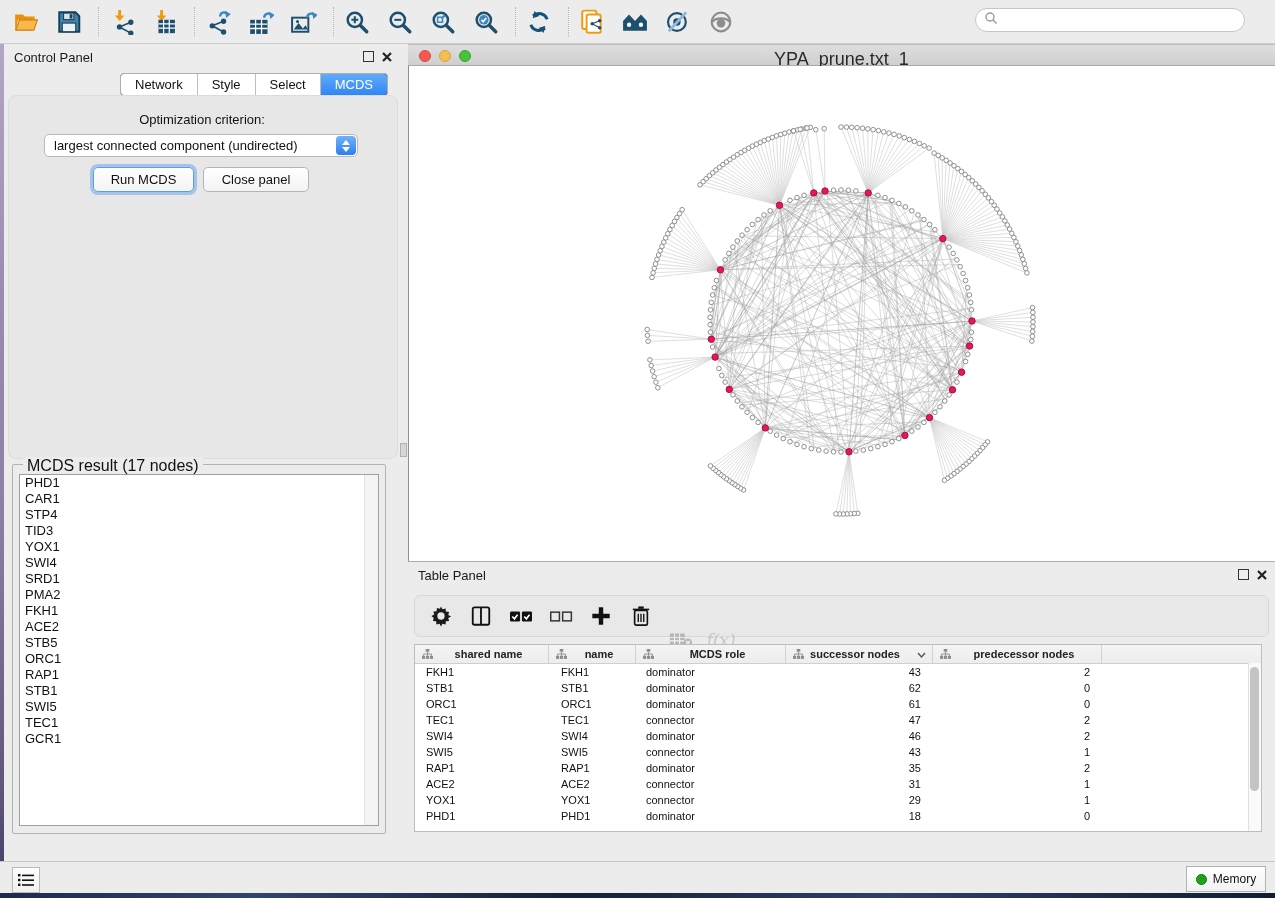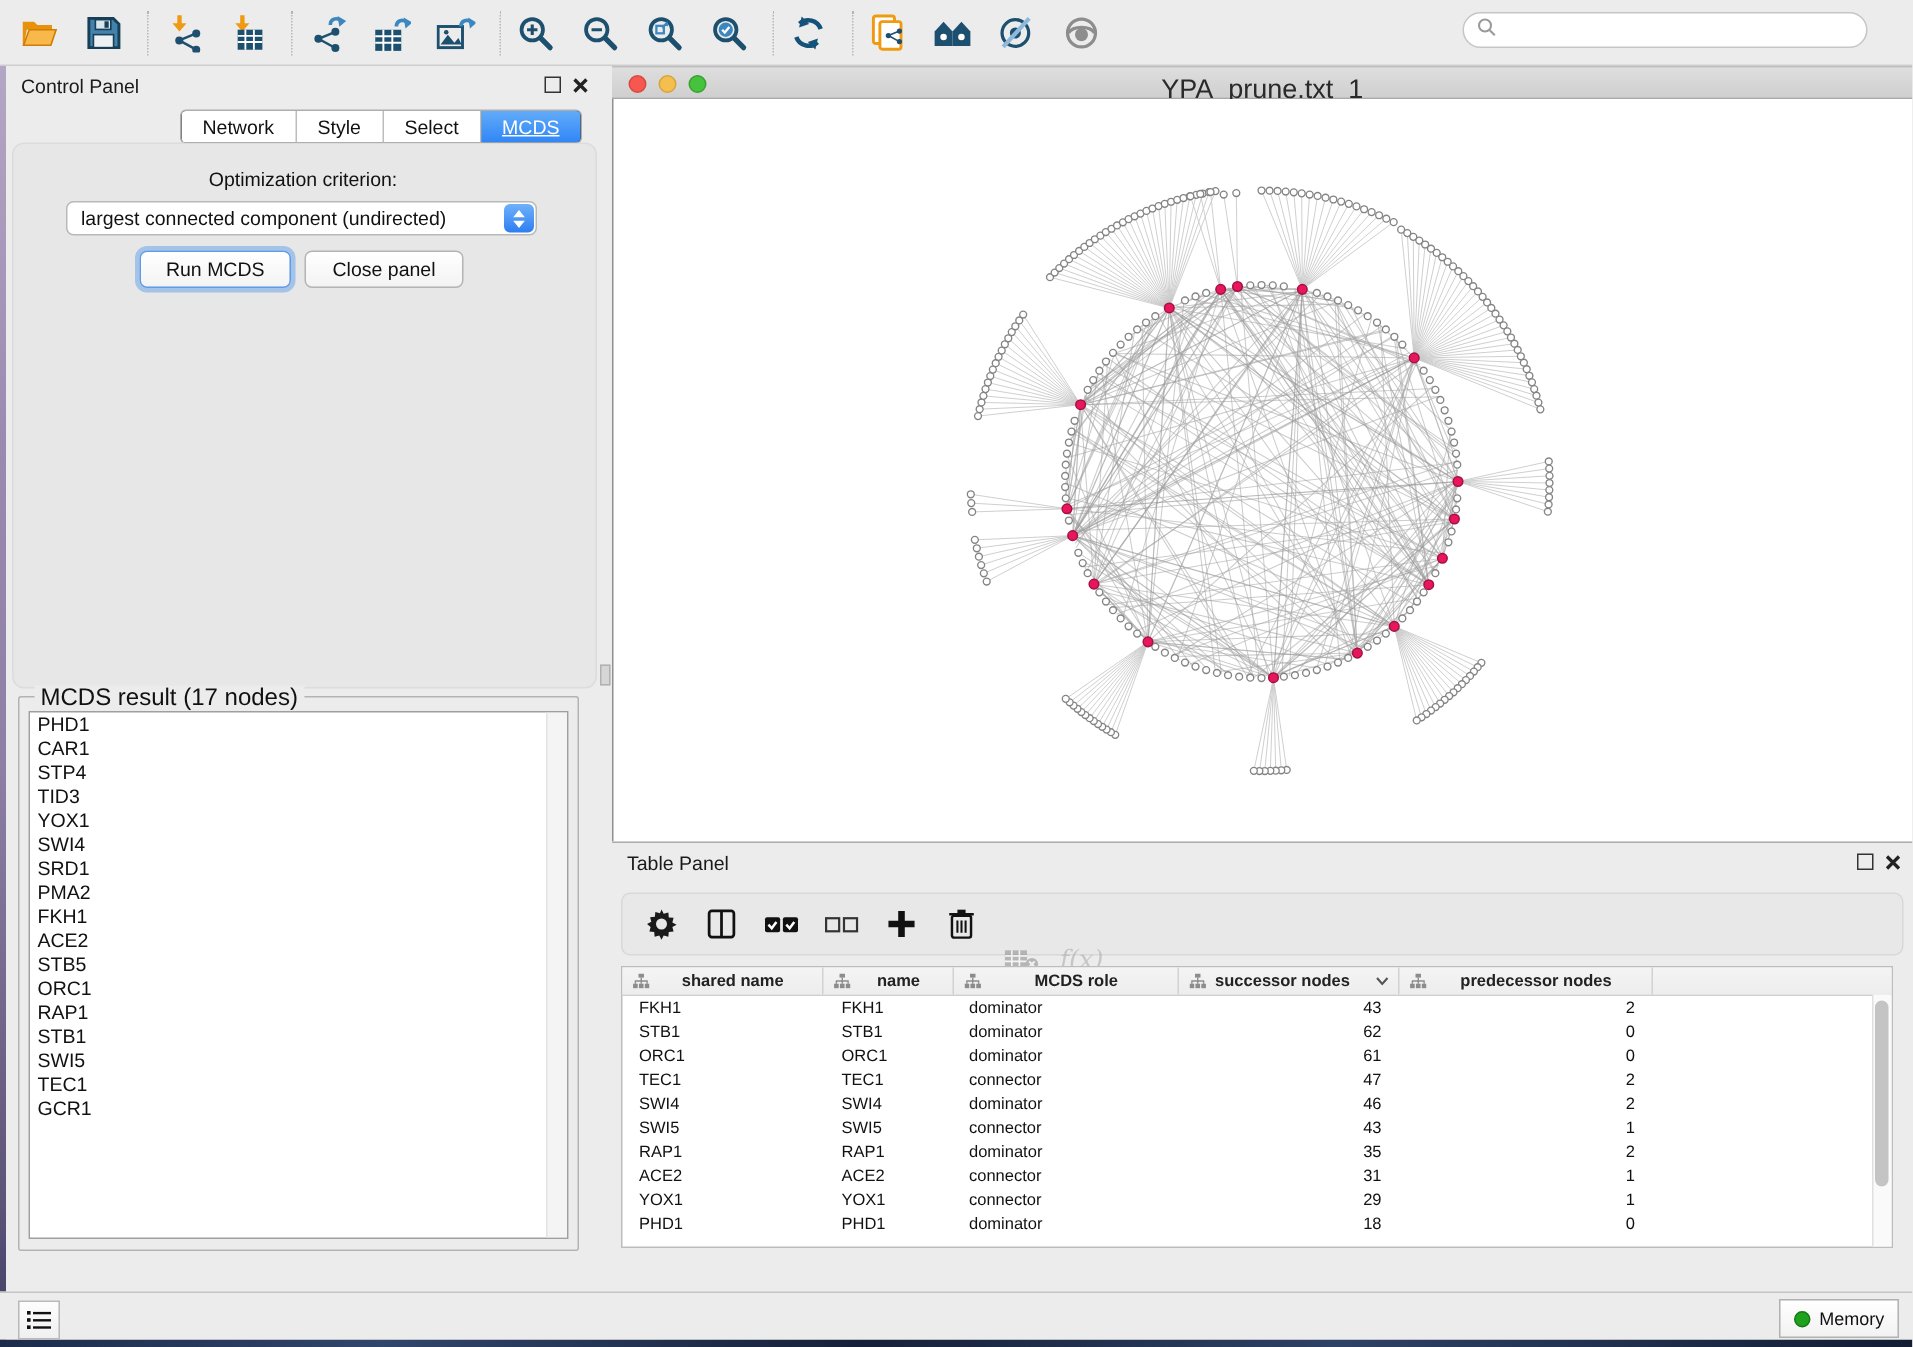--- a/index.html
+++ b/index.html
@@ -23,21 +23,21 @@
   
   #control-panel{position:absolute;left:4px;top:44px;width:396px;height:817px;}
   .panel-title{position:absolute;left:10px;top:6px;font-size:13px;color:#1a1a1a;}
   .win-btns{position:absolute;right:8px;top:7px;display:flex;gap:8px;align-items:center;}
   .float-btn{width:9px;height:9px;border:1.5px solid #333;background:transparent;}
   .close-x svg{display:block;}
   .seg-tabs{position:absolute;left:74px;top:29px;display:flex;height:21px;border:1px solid #aeaeae;border-radius:4px;overflow:hidden;background:#000000;margin-left:42px;}
   .seg-tab{font-size:13px;color:#111;background:#fff;display:flex;align-items:center;justify-content:center;
     padding:0 14px;border-right:1px solid #bdbdbd;}
   .seg-tab:last-child{border-right:none;}
-  .seg-tab.active{background:linear-gradient(#62abf9,#2f86f6);color:#fff;text-decoration:underline;}
+  .seg-tab.active{background:linear-gradient(#62abf9,#2f86f6);color:#fff;}
   #cp-inner{position:absolute;left:4px;top:51px;width:388px;height:362px;background:#e7e7e7;
     border:1px solid #dcdcdc;border-radius:8px;}
   #opt-label{position:absolute;left:0;top:68px;width:396px;text-align:center;font-size:13px;color:#111;}
   #criterion-select{position:absolute;left:40px;top:90px;width:314px;height:23px;background:#fff;
     border:1px solid #b9b9b9;border-radius:5px;display:flex;align-items:center;box-sizing:border-box;}
   #criterion-select .sel-text{font-size:13px;color:#111;padding-left:9px;white-space:nowrap;}
   .sel-stepper{position:absolute;right:1px;top:1px;width:20px;height:19px;border-radius:4px;
     background:linear-gradient(#6fb1f9,#2e7ef2);display:flex;flex-direction:column;align-items:center;justify-content:center;gap:2px;}
   .btn{background:linear-gradient(#ffffff,#f3f3f3);border:1px solid #b4b4b4;border-radius:5px;
     font-size:13px;color:#111;display:inline-flex;align-items:center;justify-content:center;font-family:"Liberation Sans",sans-serif;}

